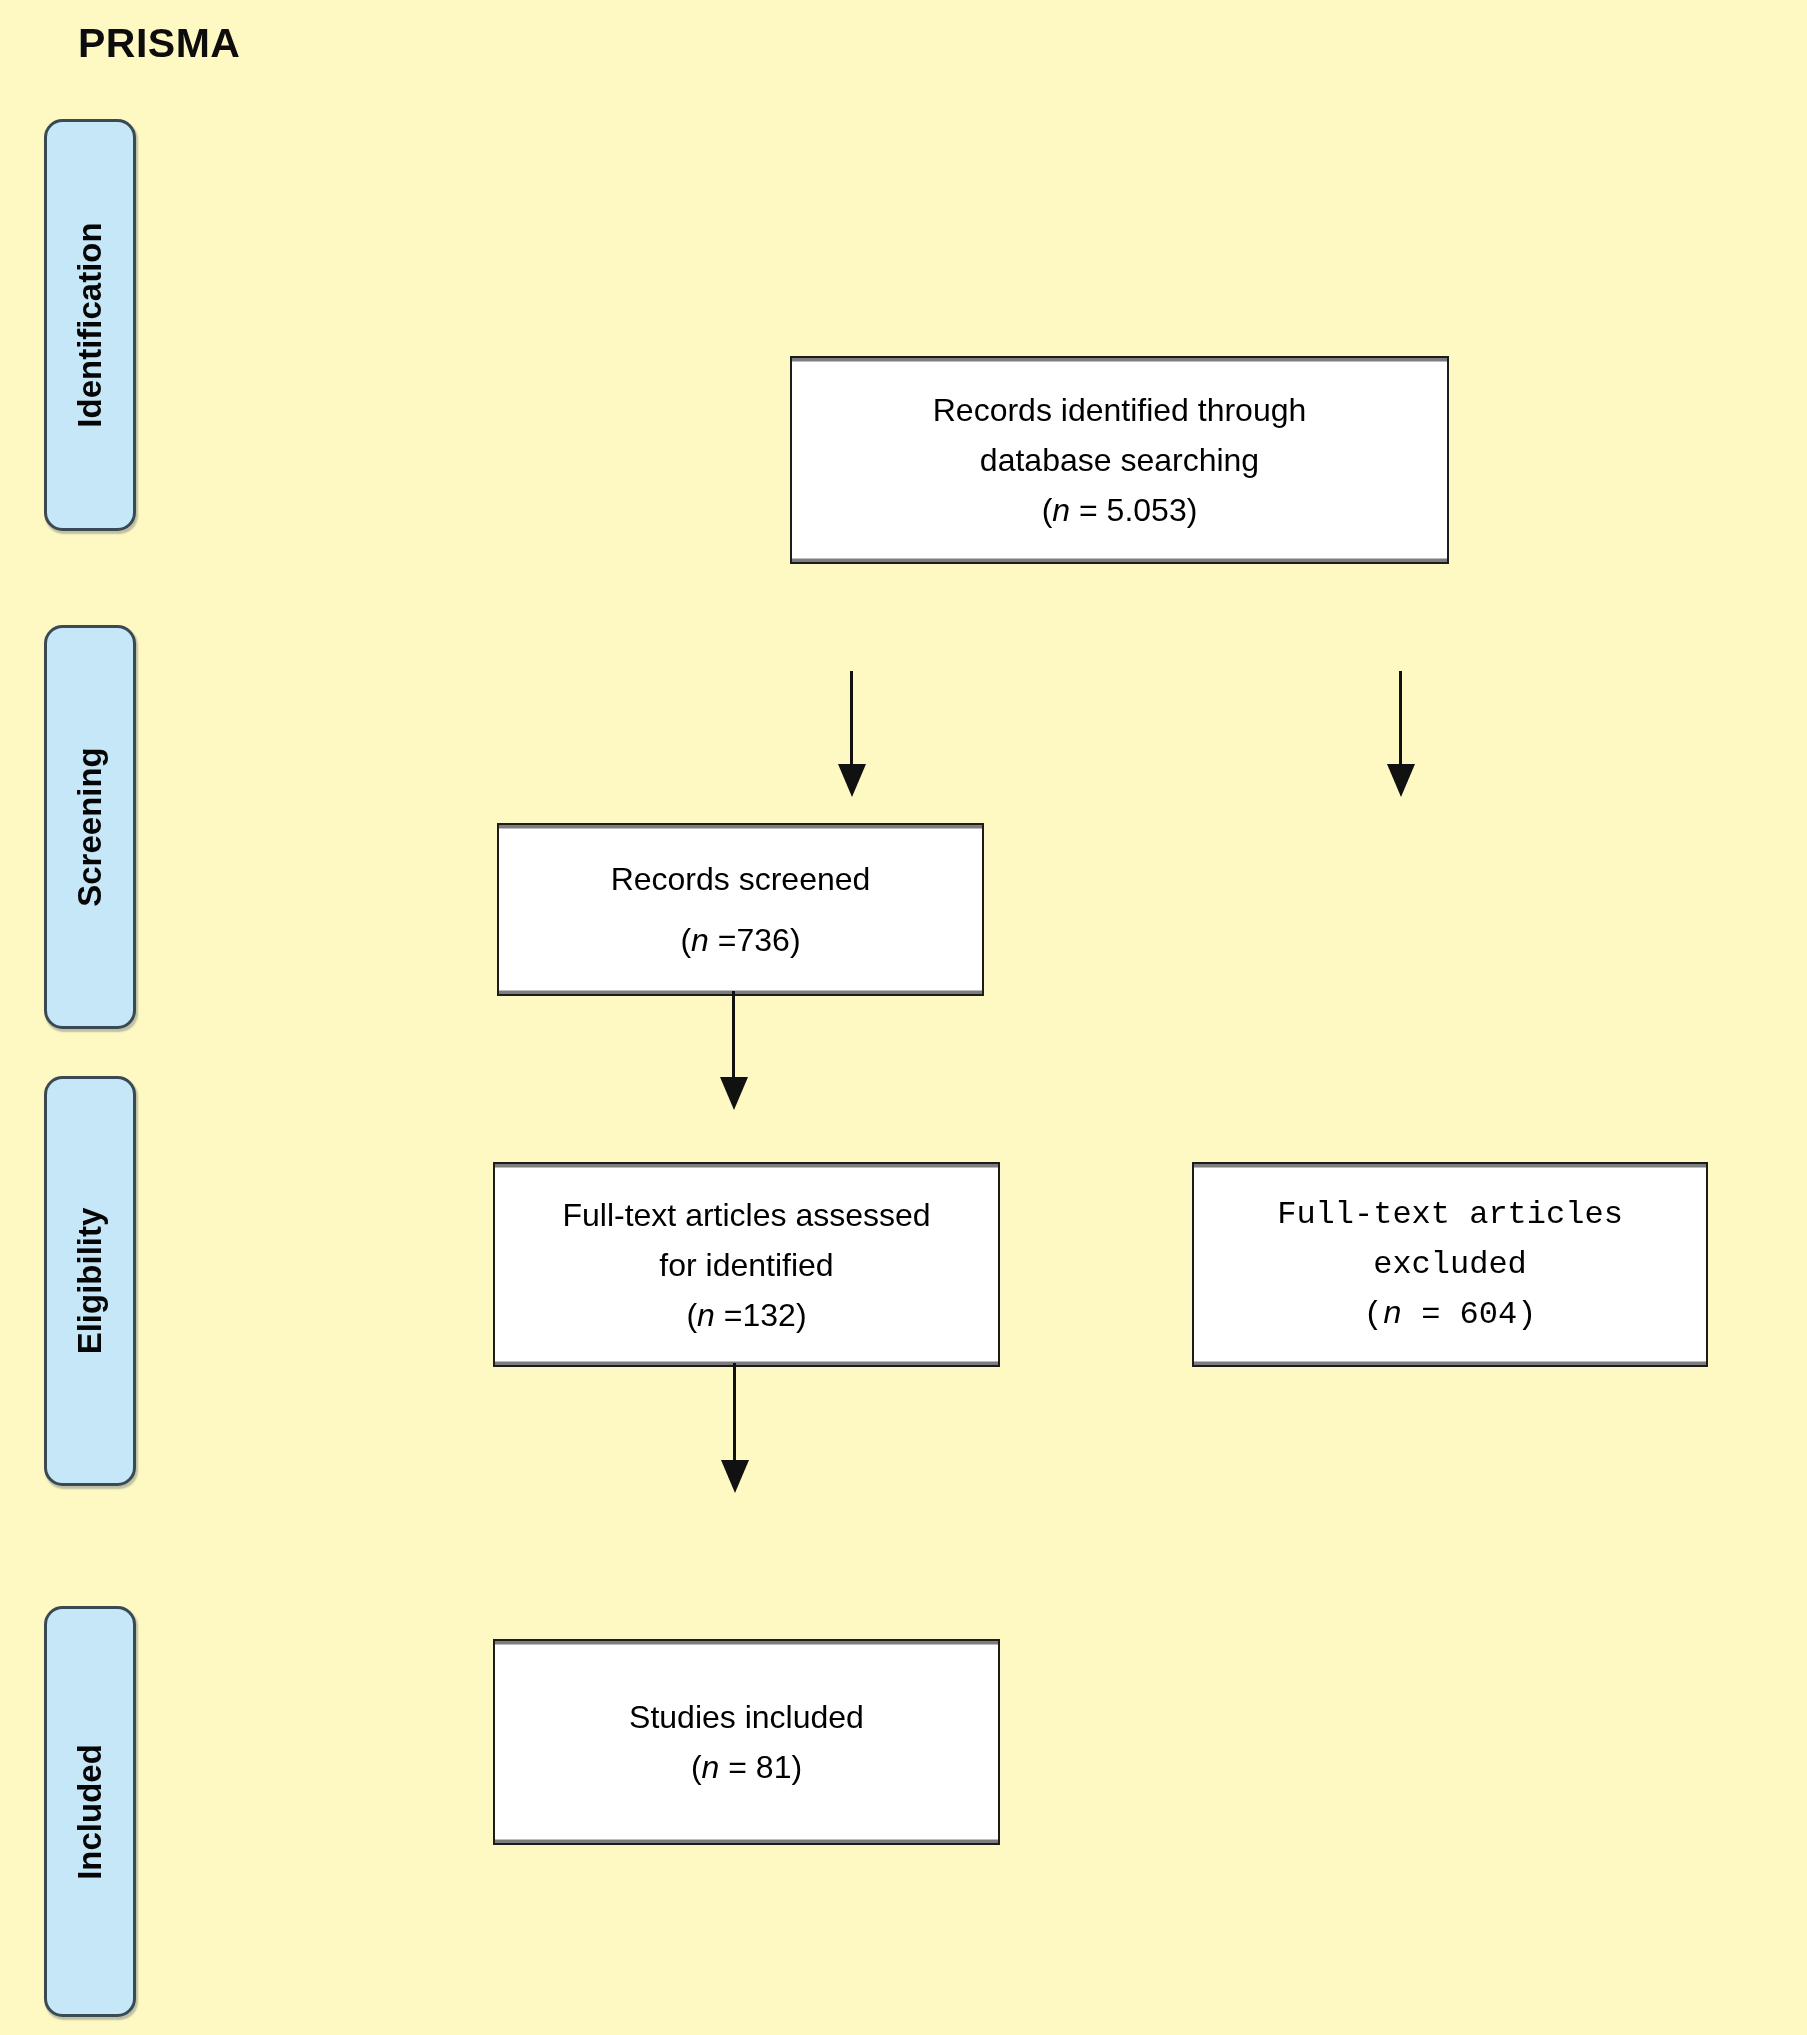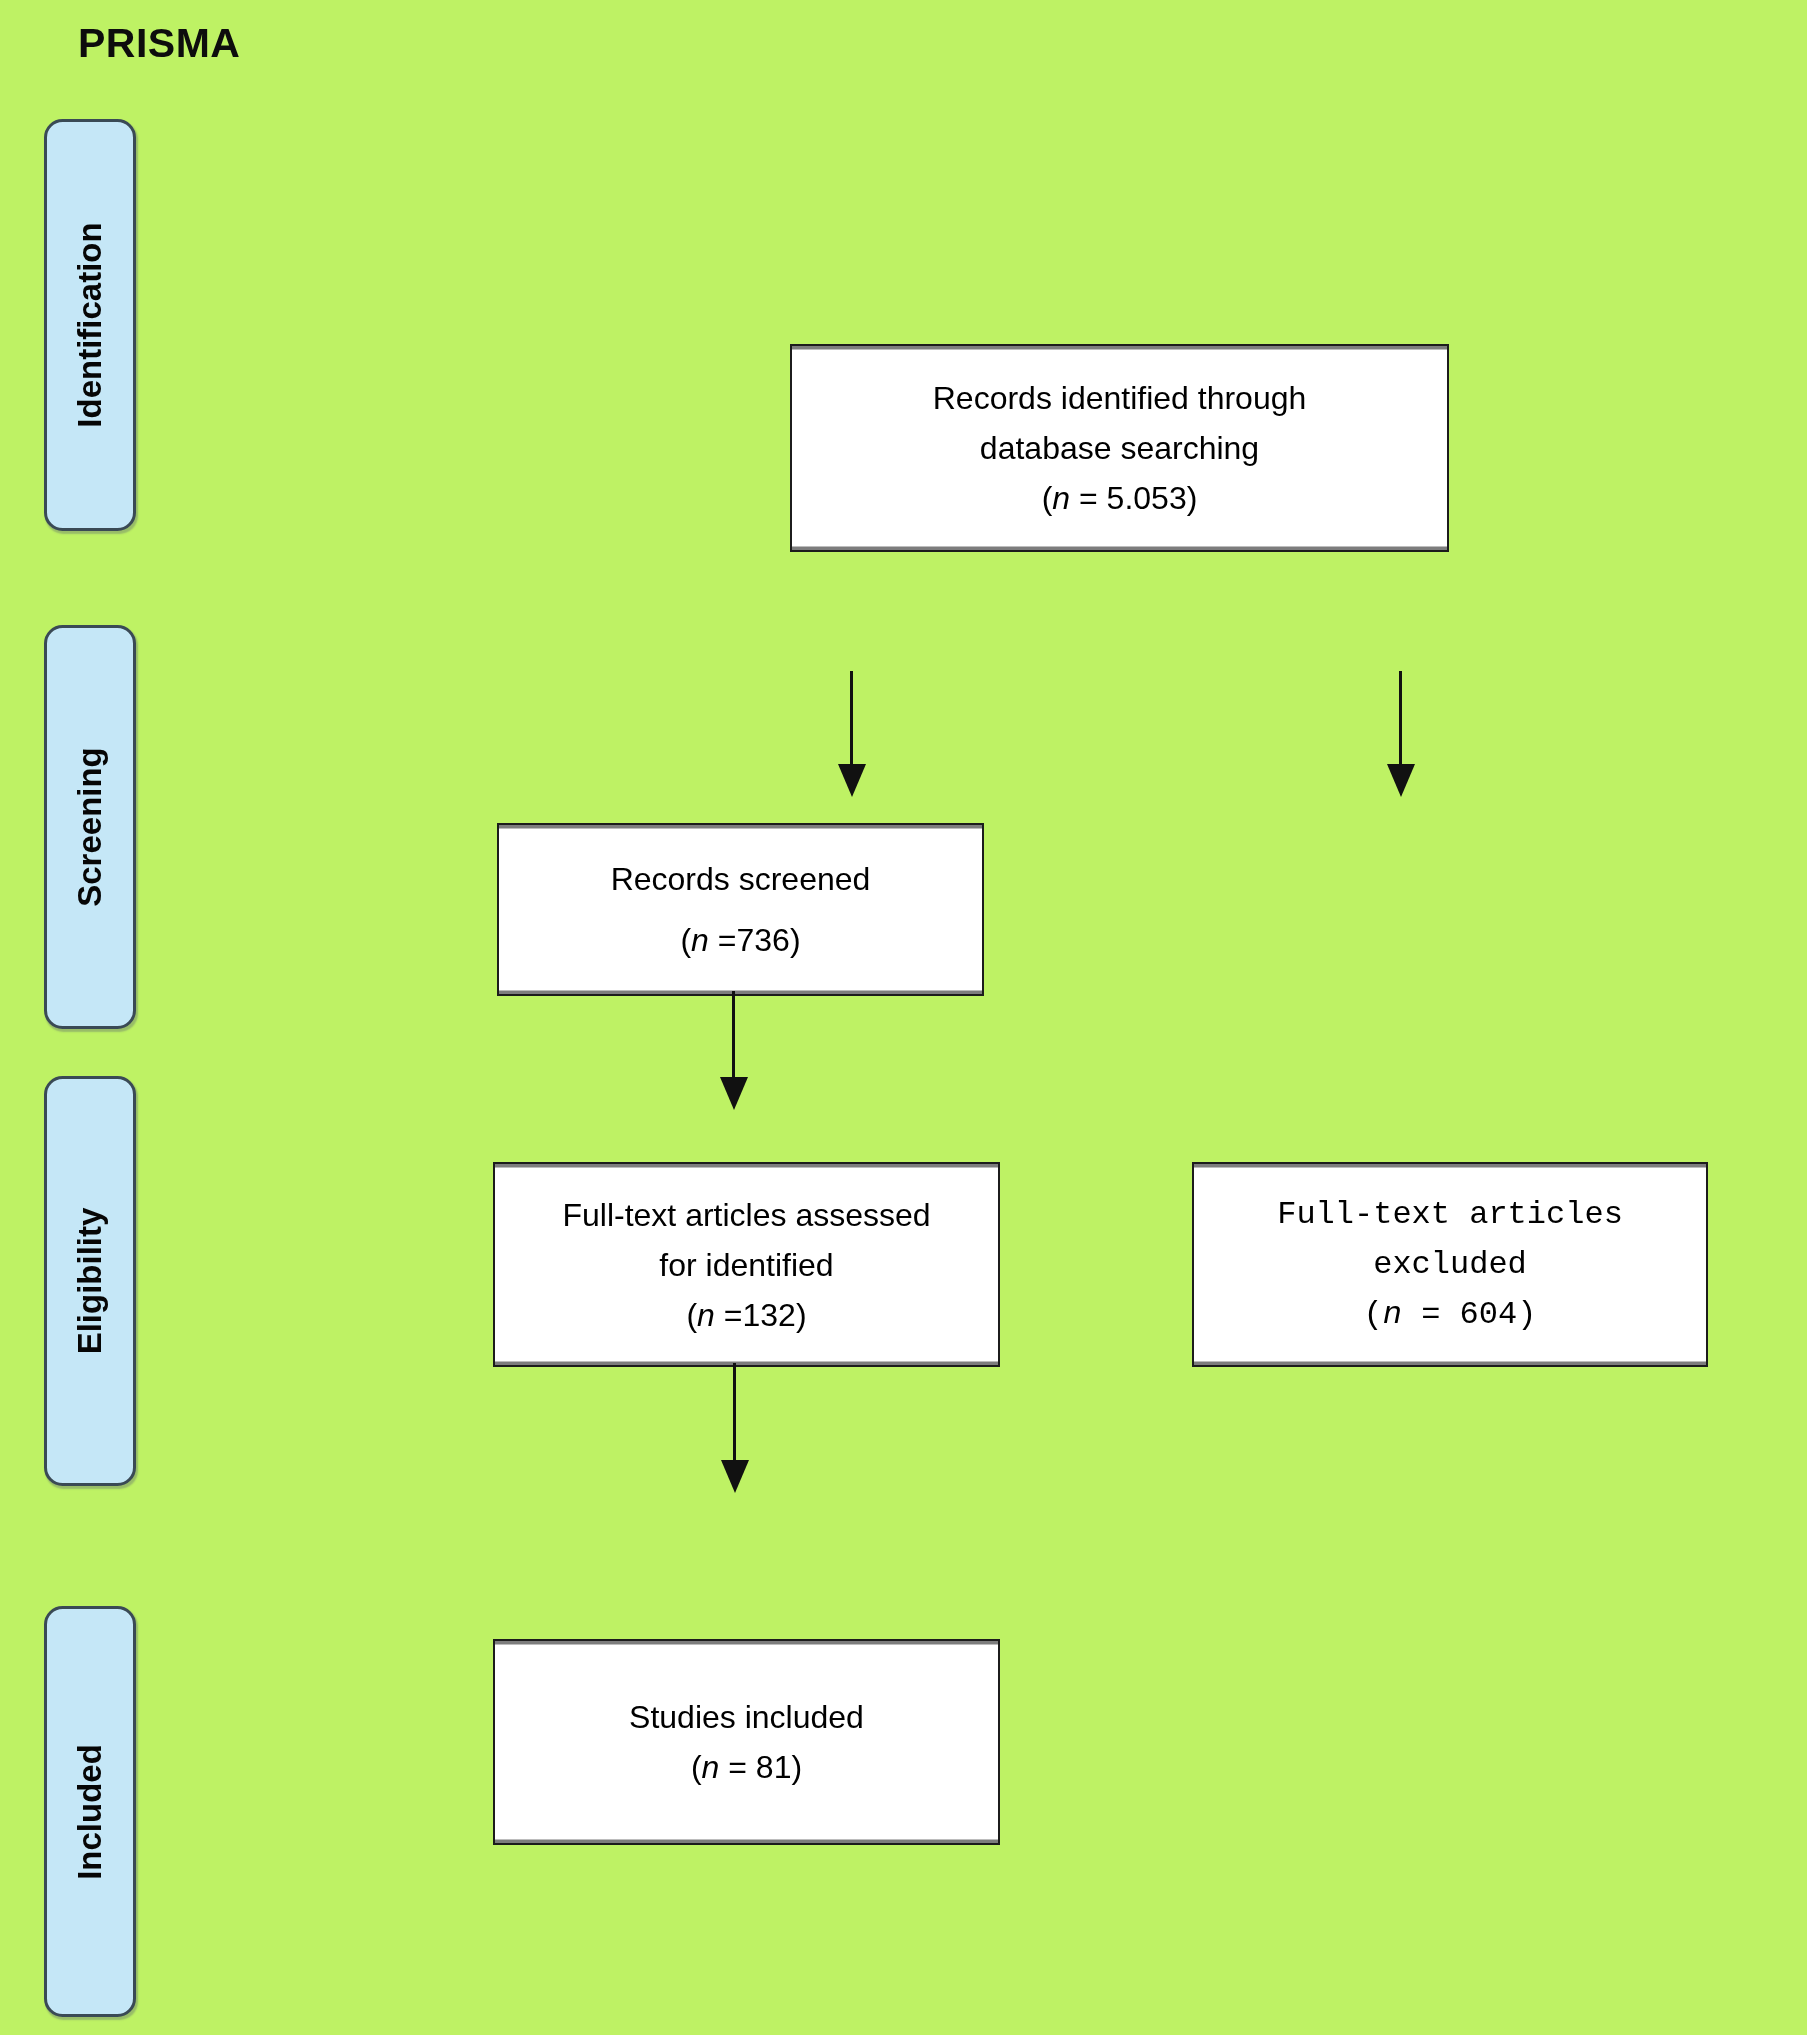--- a/index.html
+++ b/index.html
@@ -1,20 +1,20 @@
 <!DOCTYPE html>
 <html style="--stage-fill: #C5E7F7; --stage-border: #3A4A55; --box-border: #1C1C1C; --box-bevel: #7D7D7D; --line-color: #111111; --text-color: #000000;font-size:8.3px"><head>
 <meta charset="utf-8">
 <style>
   html,body{margin:0;padding:0;background:#ffffff;}
   .canvas{
     position:relative;
     width:1807px;
     height:2035px;
-    background:#bef264;
+    background:#fef9c3;
     font-family:"Liberation Sans", sans-serif;
     color:var(--text-color,#000);
     overflow:hidden;
   }
   .diagram-title{
     position:absolute;
     left:78px; top:19.6px;
     font-size:41px;
     font-weight:bold;
     letter-spacing:0.5px;
@@ -53,21 +53,21 @@
     display:flex;
     flex-direction:column;
     align-items:center;
     justify-content:center;
     text-align:center;
     font-size:32px;
     line-height:50px;
     color:#000;
   }
   .fbox i{ font-style:italic; }
-  .box-identified        { left:790px; top:344px;  width:655px; height:204px; }
+  .box-identified        { left:790px; top:356px;  width:655px; height:204px; }
   .box-screened          { left:497px;  top:823px; width:483px;  height:169px;gap:11px; }
   .box-records-excluded  { left:1258px; top:823px; width:507px;  height:162px; }
   .box-assessed          { left:493px;  top:1162px; width:503px;  height:201px; }
   .box-fulltext-excluded { left:1192px; top:1162px; width:512px;  height:201px;font-family:Liberation Mono, monospace; }
   .box-included          { left:493px;  top:1603px; width:503px;  height:202px;margin-top:36px; }
 
   
   .arrow{
     position:absolute;
     display:flex;

